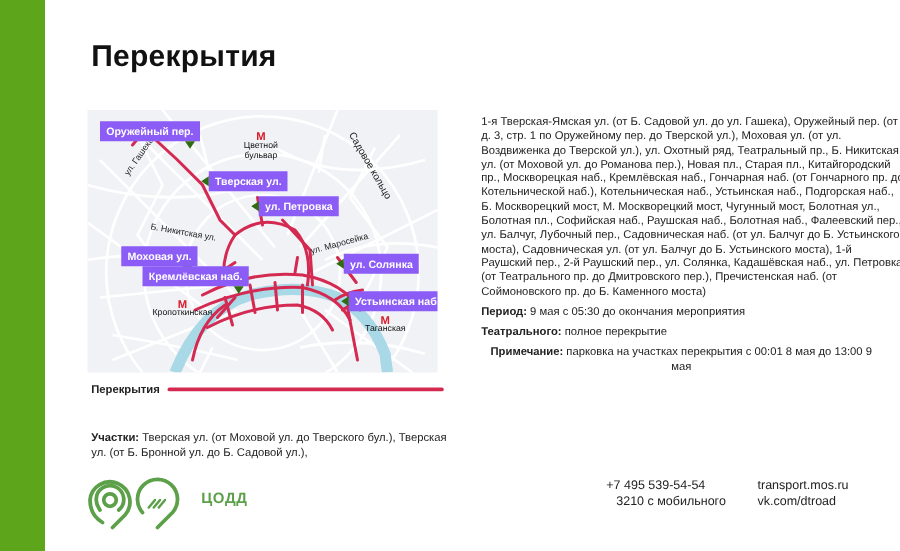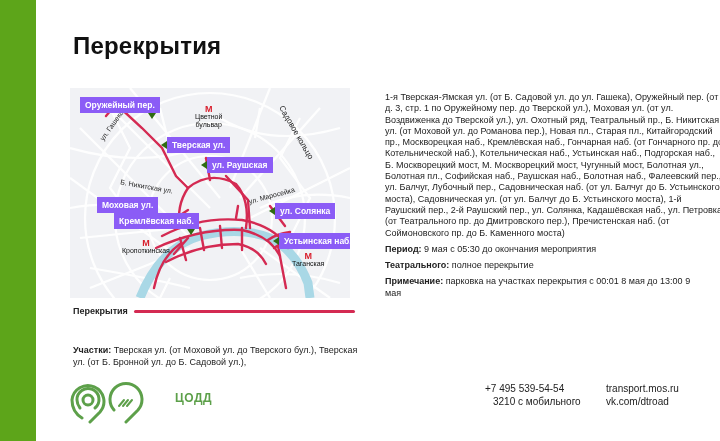--- a/index.html
+++ b/index.html
@@ -15,21 +15,21 @@
   .metro { position:absolute; font-size:7px; color:#111; text-align:center; line-height:8px; }
   .metro .m { color:#d81e2c; font-weight:bold; font-size:9px; display:block; }
   .legend { position:absolute; left:73px; top:306px; width:282px; display:flex; align-items:center; }
   .legend-label { font-size:9px; font-weight:bold; color:#222; margin-right:6px; white-space:nowrap; }
   .legend-line { flex:1; height:3px; background:#d42a52; border-radius:2px; }
   .sections { position:absolute; left:73px; top:322px; width:290px; font-size:9px; line-height:11.5px; color:#222;margin-top:23px; }
   .b { font-weight:bold; }
   .right { position:absolute; left:385px; top:92px; width:340px; font-size:9px; line-height:11.3px; color:#222; }
   .right p { margin:0 0 5px 0; }
   .logo { position:absolute; left:70px; top:378px; }
-  .logo-text { position:absolute; left:175px; top:391px; font-size:12px; font-weight:bold; color:#5da04a; letter-spacing:0.5px; }
+  .logo-text { position:absolute; left:161px; top:391px; font-size:12px; font-weight:bold; color:#5da04a; letter-spacing:0.5px; }
   .contacts { position:absolute; left:485px; top:382px; font-size:10px; line-height:13px; color:#222; }
   .contacts .col { position:absolute; top:0; white-space:nowrap; }
 </style>
 </head>
 <body>
 
 <div class="side-bar"></div>
 
 <div class="title">Перекрытия</div>
 
@@ -81,21 +81,21 @@
     <span class="m">М</span>
     <span>Кропоткинская</span>
   </div>
   <div class="metro" style="left:222px;top:164px;">
     <span class="m">М</span>
     <span>Таганская</span>
   </div>
 
   <div class="lbl ptr-bottom-right" style="left:10px;top:9px;">Оружейный пер.</div>
   <div class="lbl ptr-left" style="left:97px;top:49px;">Тверская ул.</div>
-  <div class="lbl ptr-left" style="left:137px;top:69px;">ул. Раушская</div>
+  <div class="lbl ptr-left" style="left:137px;top:69px;">ул. Петровка</div>
   <div class="lbl ptr-bottom-right" style="left:27px;top:109px;">Моховая ул.</div>
   <div class="lbl ptr-bottom-right" style="left:22px;top:125px;margin-left:22px;">Кремлёвская наб.</div>
   <div class="lbl ptr-left" style="left:205px;top:115px;text-align:right;">ул. Солянка</div>
   <div class="lbl ptr-left" style="left:209px;top:145px;">Устьинская наб.</div>
 </div>
 
 <div class="legend">
   <span class="legend-label">Перекрытия</span>
   <span class="legend-line"></span>
 </div>
@@ -106,21 +106,21 @@
 </div>
 
 <div class="right">
   <p style="width:338px;">1-я Тверская-Ямская ул. (от Б. Садовой ул. до ул. Гашека), Оружейный пер. (от д. 3, стр. 1 по Оружейному пер. до Тверской ул.), Моховая ул. (от ул. Воздвиженка до Тверской ул.), ул. Охотный ряд, Театральный пр., Б. Никитская ул. (от Моховой ул. до Романова пер.), Новая пл., Старая пл., Китайгородский пр., Москворецкая наб., Кремлёвская наб., Гончарная наб. (от Гончарного пр. до Котельнической наб.), Котельническая наб., Устьинская наб., Подгорская наб., Б. Москворецкий мост, М. Москворецкий мост, Чугунный мост, Болотная ул., Болотная пл., Софийская наб., Раушская наб., Болотная наб., Фалеевский пер., ул. Балчуг, Лубочный пер., Садовническая наб. (от ул. Балчуг до Б. Устьинского моста), Садовническая ул. (от ул. Балчуг до Б. Устьинского моста), 1-й Раушский пер., 2-й Раушский пер., ул. Солянка, Кадашёвская наб., ул. Петровка (от Театрального пр. до Дмитровского пер.), Пречистенская наб. (от Соймоновского пр. до Б. Каменного моста)</p>
   <p>
     <span class="b">Период:</span><span> 9 мая с 05:30 до окончания мероприятия</span>
   </p>
   <p>
     <span class="b">Театрального:</span><span> полное перекрытие</span>
   </p>
-  <p style="width:320px;">
+  <p style="width:320px;text-align:center;">
     <span class="b">Примечание:</span><span> парковка на участках перекрытия с 00:01 8 мая до 13:00 9 мая</span>
   </p>
 </div>
 
 <div class="logo">
   <svg width="90" height="46" viewBox="0 0 90 46">
     <g stroke="#5da04a" stroke-width="3" fill="none" stroke-linecap="round">
       <path d="M12 40 Q2 34 2 22 A16 16 0 1 1 30 34 L20 44"></path>
       <path d="M10 30 Q7 26 7 22 A11 11 0 1 1 25 30"></path>
       <circle cx="18" cy="22" r="5"></circle>

